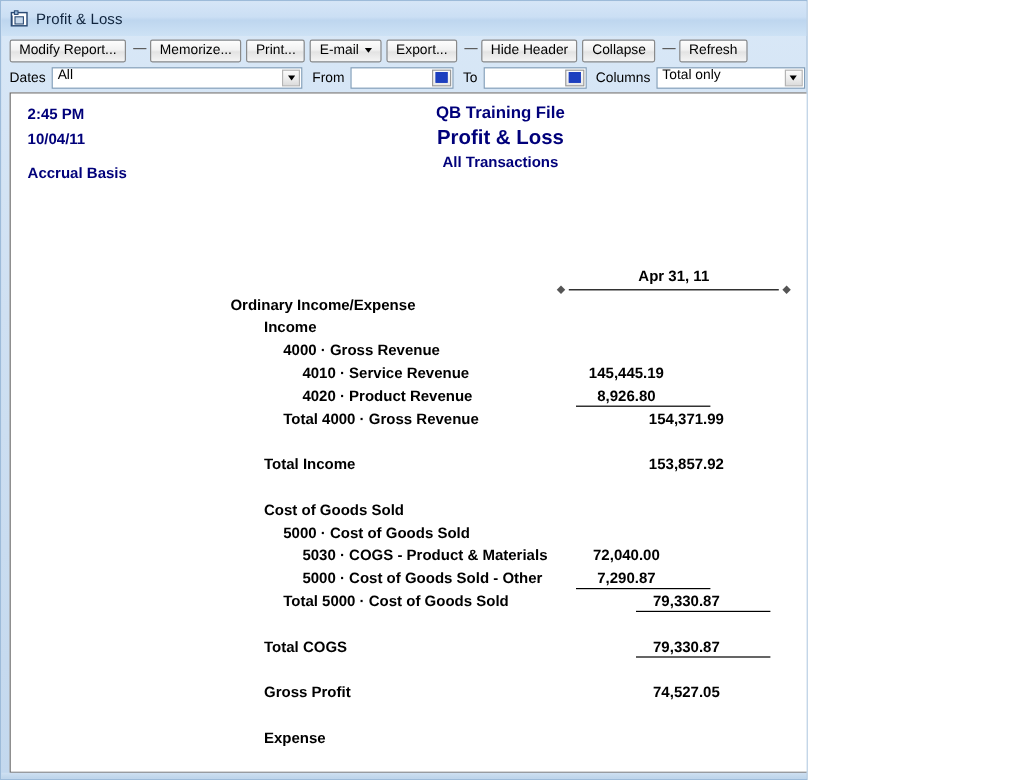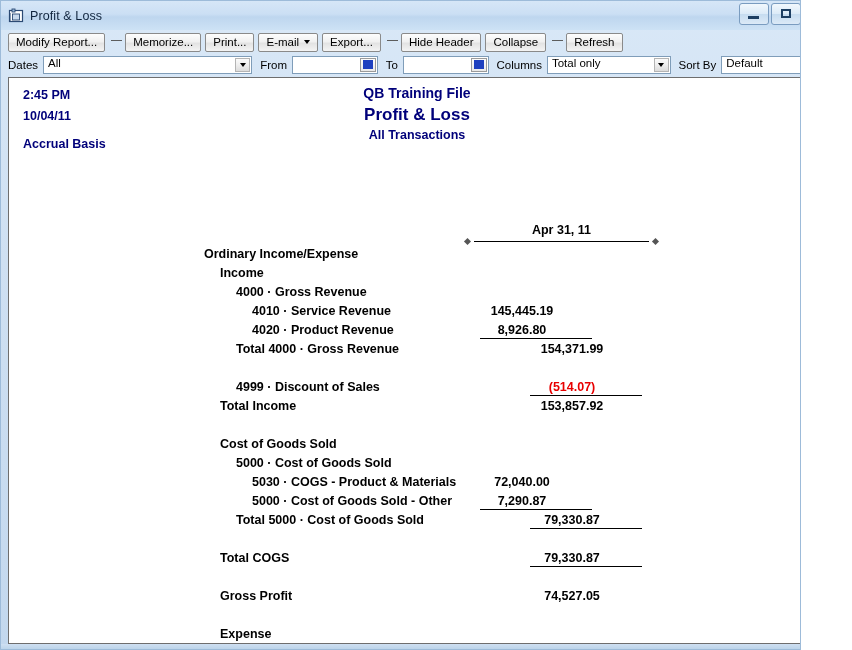--- a/index.html
+++ b/index.html
@@ -11,21 +11,21 @@
     width: 852px;
     height: 650px;
     overflow: hidden;
     font-family: "Liberation Sans", sans-serif;
     background: #ffffff;
   }
 
   
   .window {
     position: relative;
-    width: 801px;
+    width: 673px;
     height: 650px;
     box-sizing: border-box;
     background: linear-gradient(180deg, #d9e8f7 0%, #cfe0f2 40%, #c3d8ee 100%);
     border: 1px solid #9dbbd9;
     overflow: hidden;
   }
 
   
   .titlebar {
     position: absolute;
@@ -340,21 +340,21 @@
     position: absolute;
     left: 28px;
     right: 0;
     bottom: -2px;
     height: 1px;
     background: #000;
   }
   .amt.neg { color: #e80000; }
 
   
-  .ind0 { left: 195px; }
+  .ind0 { left: 183px; }
   .ind1 { left: 211px; }
   .ind2 { left: 227px; }
   .ind3 { left: 243px; }
 
   
   .vscroll {
     position: absolute;
     right: 0;
     top: 0;
     width: 22px;
@@ -545,24 +545,20 @@
           <div class="row">
             <span class="lbl ind3">4020 · Product Revenue</span>
             <span class="amt col-detail underline">8,926.80</span>
           </div>
           <div class="row">
             <span class="lbl ind2">Total 4000 · Gross Revenue</span>
             <span class="amt col-total">154,371.99</span>
           </div>
           <div class="row"></div>
           <div class="row">
-            <span class="lbl ind2">4999 · Discount of Sales</span>
-            <span class="amt col-total underline neg">(514.07)</span>
-          </div>
-          <div class="row">
             <span class="lbl ind1">Total Income</span>
             <span class="amt col-total">153,857.92</span>
           </div>
           <div class="row"></div>
           <div class="row">
             <span class="lbl ind1">Cost of Goods Sold</span>
           </div>
           <div class="row">
             <span class="lbl ind2">5000 · Cost of Goods Sold</span>
           </div>

